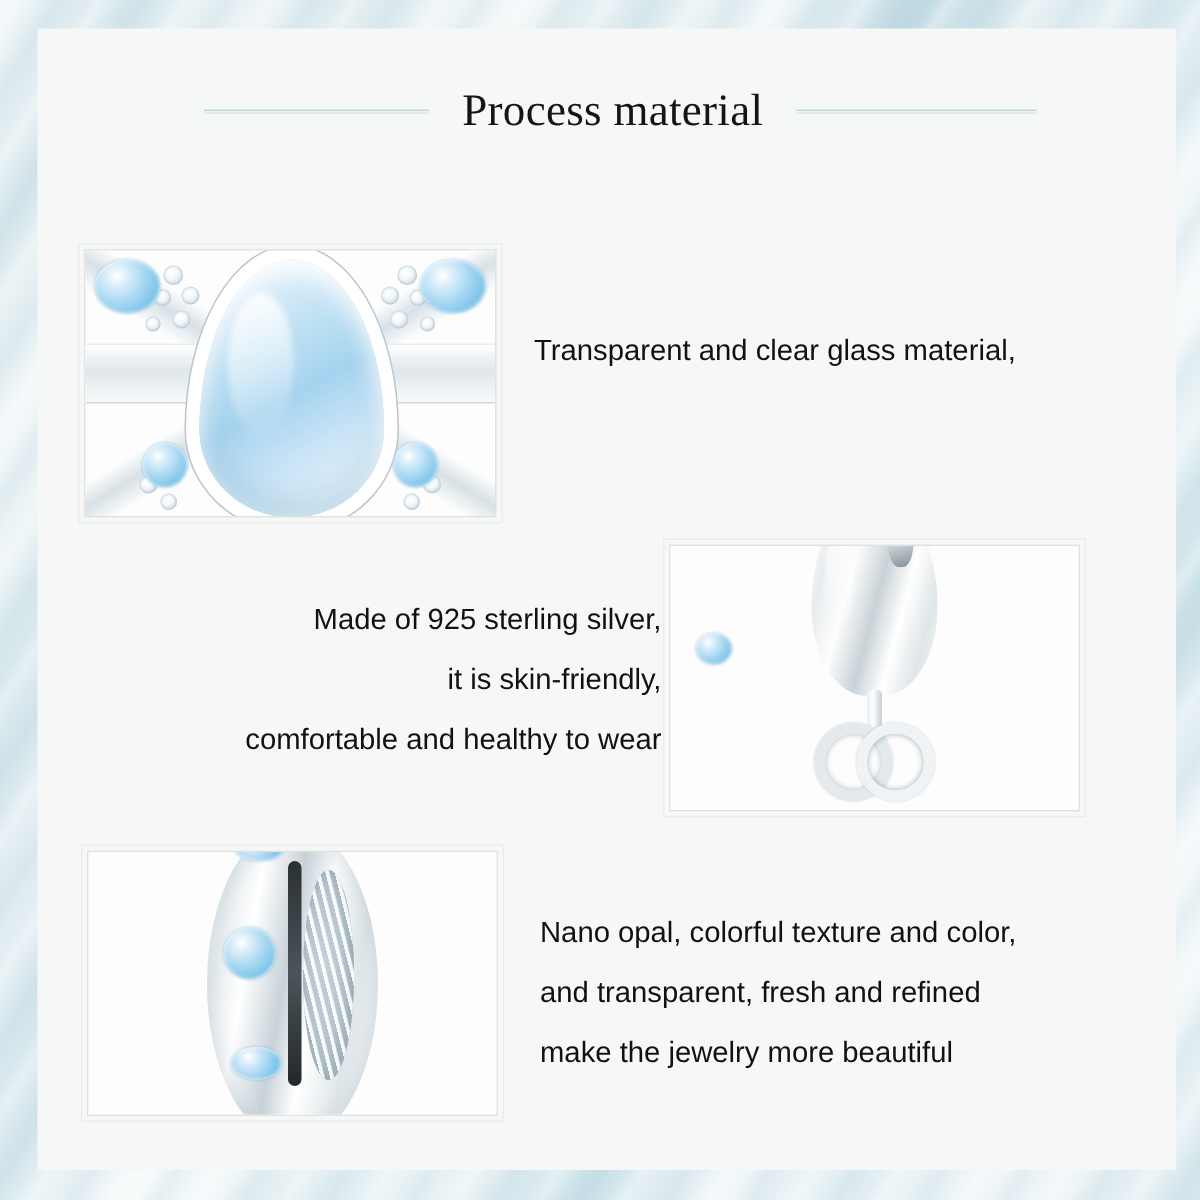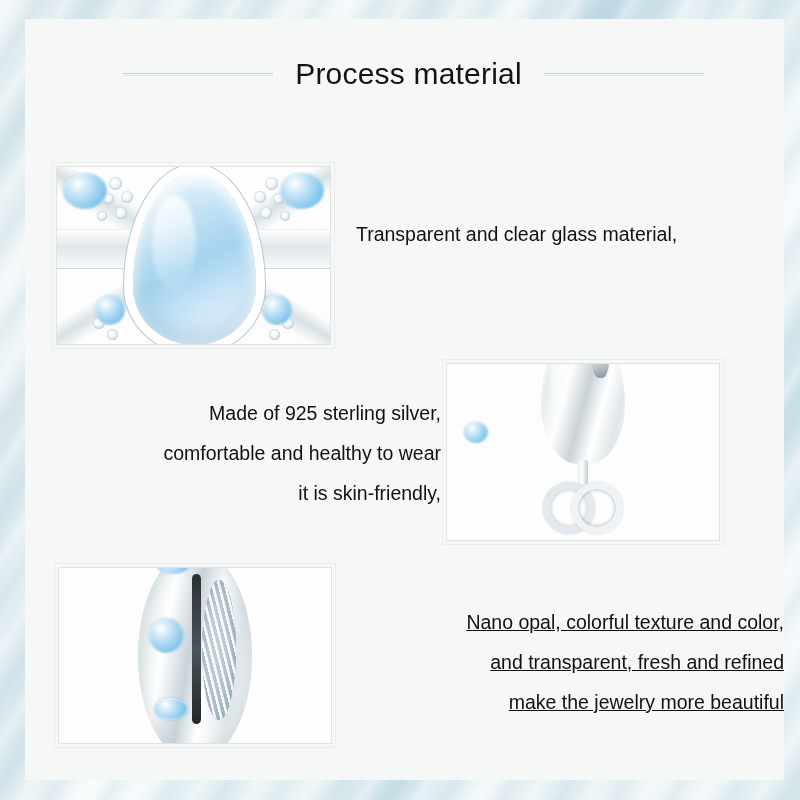--- a/index.html
+++ b/index.html
@@ -53,20 +53,21 @@
     background: #f6f7f7;
     z-index: 2;
   }
 
   
   .title-row {
     position: absolute;
     left: 0; top: 38px; width: 100%;
     display: flex; align-items: center; justify-content: center;
     gap: 22px;
+    font-family: Liberation Serif, serif;
   }
   .title-rule {
     height: 3px; width: 150px;
     border-top: 1px solid #c3d7da;
     border-bottom: 1px solid #dce9ea;
     background: #eef4f5;
   }
   .title-rule.left  { margin-left: 18px; }
   .title-rule.right { width: 160px; }
   .title-text {
@@ -212,21 +213,21 @@
       rgba(160,178,190,.55) 3px, rgba(160,178,190,.55) 6px);
   }
   .p3-s1 { position:absolute; left:18px; top:6px;   width:34px; height:18px; }
   .p3-s2 { position:absolute; left:11px; top:68px;  width:35px; height:35px; }
   .p3-s3 { position:absolute; left:16px; top:148px; width:34px; height:22px; }
 
   
   .copy { position: absolute; color: #111111; font-size: 19.5px; line-height: 40px; white-space: nowrap; }
   .copy-1 { left: 331px; top: 195px; }
   .copy-2 { left: 46px;  top: 374px; text-align: right; width: 370px; }
-  .copy-3 { left: 319px; top: 583px; text-align: right; width: 440px; text-decoration: underline; }
+  .copy-3 { left: 335px; top: 583px; text-align: left; width: 440px; }
   .copy div { white-space: nowrap; }
 </style>
 </head>
 <body>
 
 <div class="page">
   <div class="panel">
 
     <div class="title-row">
       <span class="title-rule left"></span>
@@ -263,22 +264,22 @@
         <div class="p1-pear"></div>
       </div>
     </div>
 
     <div class="copy copy-1">
       <div>Transparent and clear glass material,</div>
     </div>
 
     <div class="copy copy-2">
       <div>Made of 925 sterling silver,</div>
+      <div>it is skin-friendly,</div>
       <div>comfortable and healthy to wear</div>
-      <div>it is skin-friendly,</div>
     </div>
 
     <div class="photo photo-2">
       <div class="stage">
         <div class="p2-body silver">
           <div class="p2-dark"></div>
         </div>
         <div class="p2-stone opal"></div>
         <div class="p2-bar"></div>
         <div class="p2-ring-a"></div>

